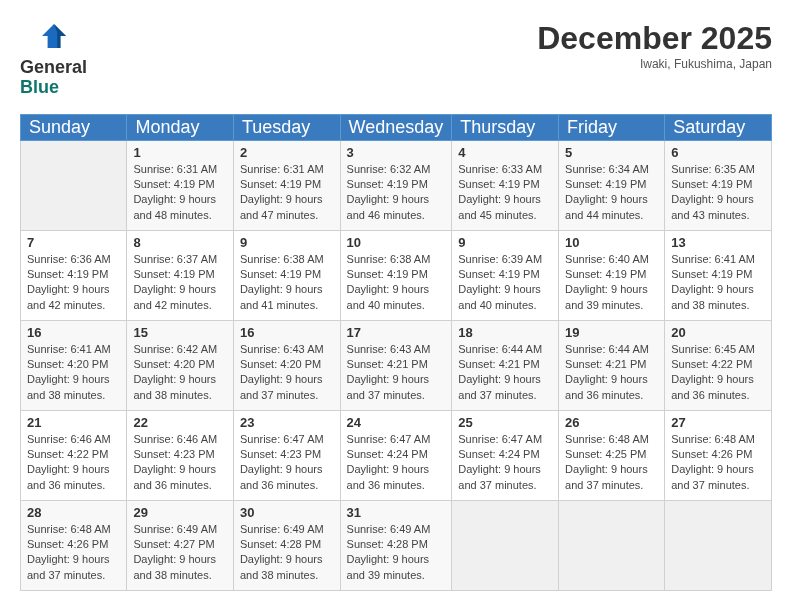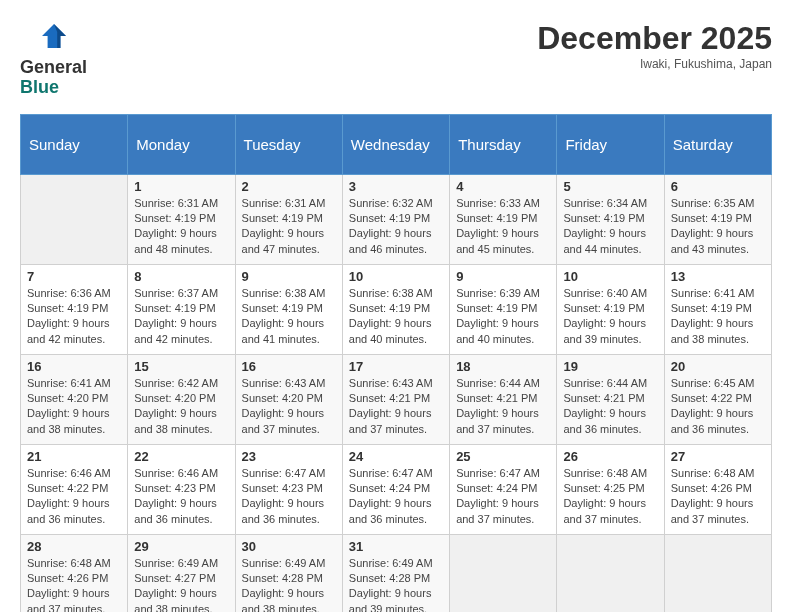--- a/index.html
+++ b/index.html
@@ -47,22 +47,22 @@
     }
     .calendar {
       width: 100%;
       border-collapse: collapse;
       font-size: 11px;
     }
     .calendar th {
       background: #3a7abf;
       color: #fff;
       text-align: left;
-      padding: 21px 8px;
-      font-size: 15px;
+      padding: 2px 8px;
+      font-size: 18px;
       font-weight: normal;
       border: 1px solid #5a9ad0;
     }
     .calendar td {
       border: 1px solid #d0d0d0;
       vertical-align: top;
       padding: 4px 6px;
       width: calc(100% / 7);
       min-height: 80px;
       background: #fff;

